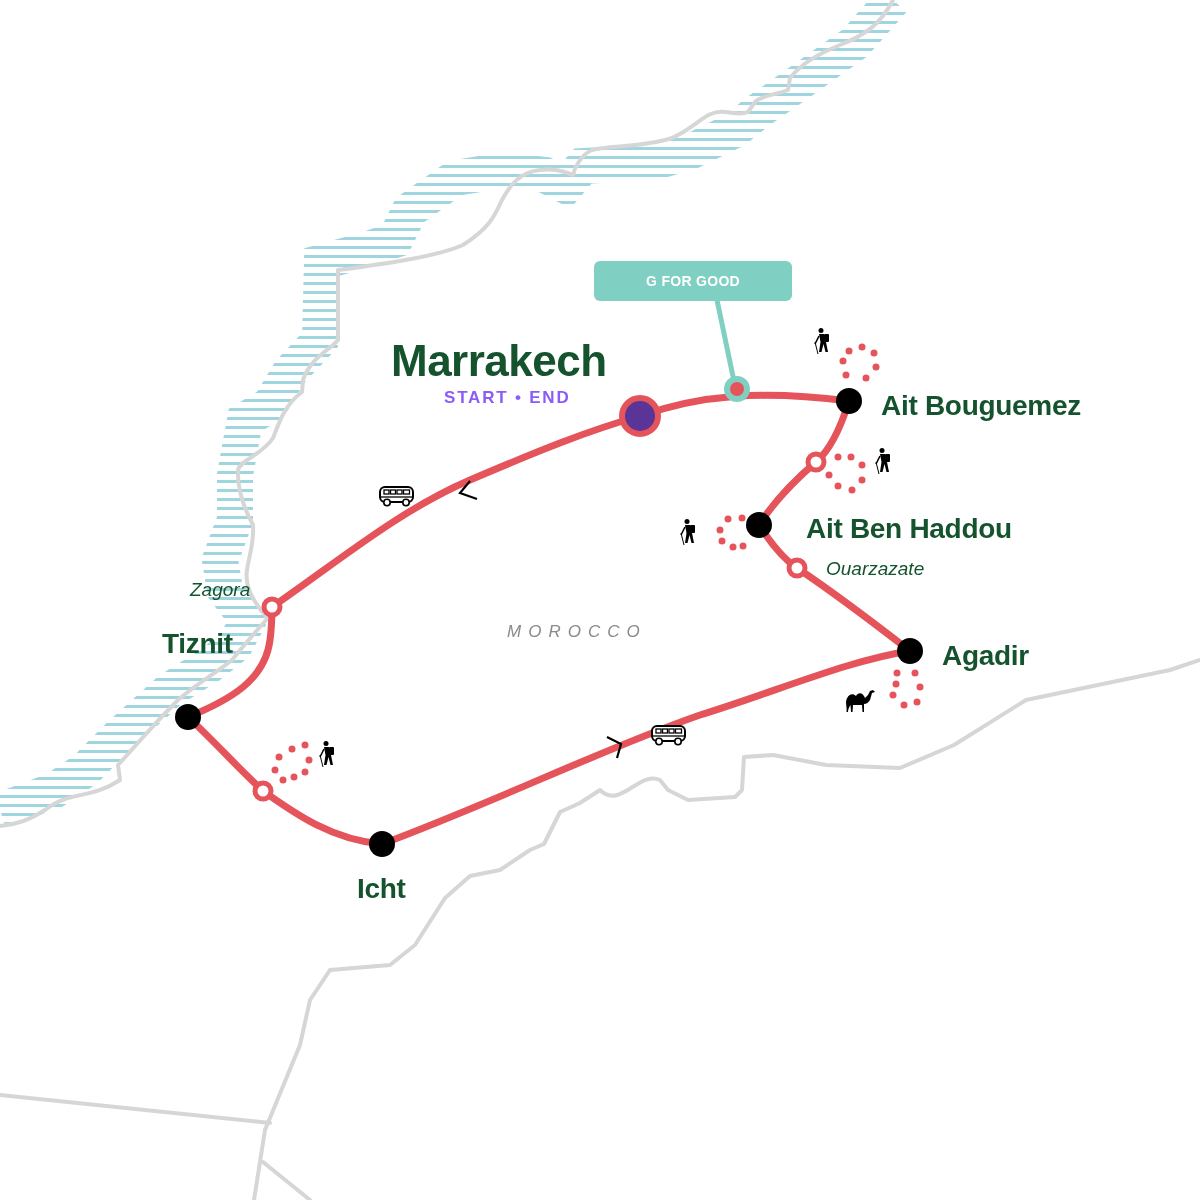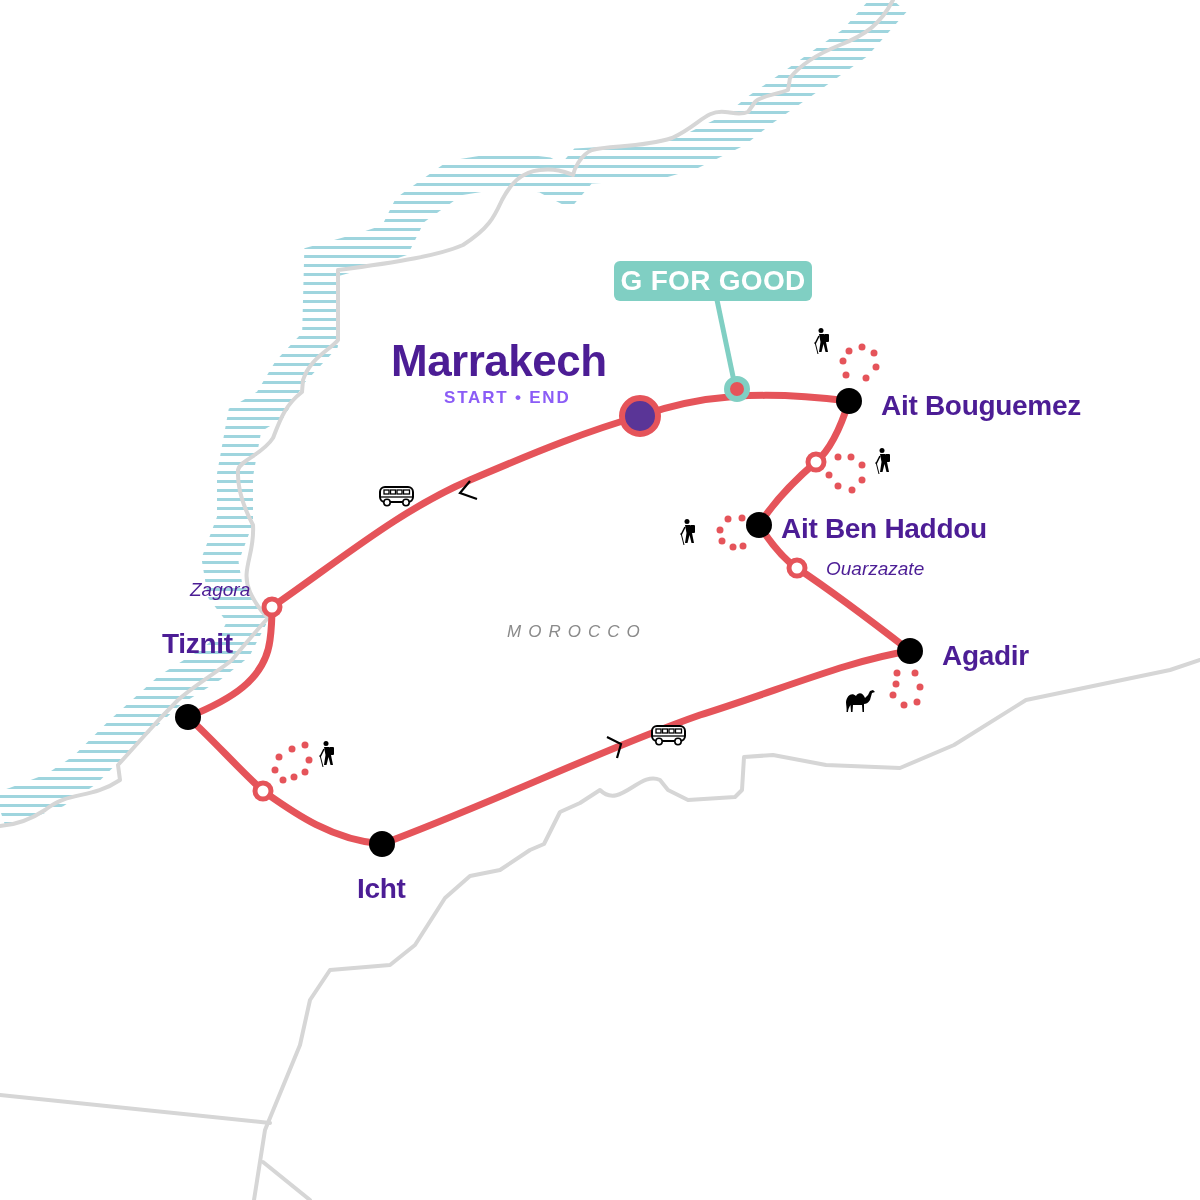--- a/index.html
+++ b/index.html
@@ -1,24 +1,24 @@
 <!DOCTYPE html>
 <html><head>
   <meta charset="utf-8">
   <style>
     html, body { margin: 0; padding: 0; background: #ffffff; }
     body { width: 1200px; height: 1200px; overflow: hidden; position: relative; font-family: "Liberation Sans", sans-serif; }
     #map { position: absolute; left: 0; top: 0; width: 1200px; height: 1200px; }
-    .lbl { position: absolute; white-space: nowrap; color: #4c1d95; font-family: "Liberation Sans", sans-serif; }
+    .lbl { position: absolute; white-space: nowrap; color: #14532d; font-family: "Liberation Sans", sans-serif; }
     .city { font-weight: 700; font-size: 28px; letter-spacing: -0.3px; }
     .small { font-style: italic; font-size: 19px; }
     .big { font-weight: 700; font-size: 44px; letter-spacing: -0.5px; }
     .startend { color: #8b5cf6; font-weight: 700; font-size: 17px; letter-spacing: 1.8px; }
     .country { color: #8a8a8a; font-size: 17px; letter-spacing: 7px; font-style: italic; }
-    .gfg { position: absolute; left: 614px; top: 261px; width: 198px; height: 40px; background: #80cfc3; border-radius: 6px; color: #fff; font-weight: 700; font-size: 28px; display: flex; align-items: center; justify-content: center; letter-spacing: 0.3px; }
+    .gfg { position: absolute; left: 594px; top: 261px; width: 198px; height: 40px; background: #80cfc3; border-radius: 6px; color: #fff; font-weight: 700; font-size: 14px; display: flex; align-items: center; justify-content: center; letter-spacing: 0.3px; }
   </style>
 </head>
 <body>
 
 <svg id="map" viewBox="0 0 1200 1200" xmlns="http://www.w3.org/2000/svg">
   <defs>
     <pattern id="hatch" width="40" height="9" patternUnits="userSpaceOnUse">
       <rect x="0" y="3" width="40" height="3" fill="#9fd5de"></rect>
     </pattern>
     <g id="hiker">
@@ -142,21 +142,21 @@
 
   <circle cx="640" cy="416" r="18" fill="#5a3597" stroke="#e5545a" stroke-width="6"></circle>
 </svg>
 
 <div class="gfg">G FOR GOOD</div>
 
 <div class="lbl big" style="left:391px; top:336px;">Marrakech</div>
 <div class="lbl startend" style="left:444px; top:388px;">START • END</div>
 
 <div class="lbl city" style="left:881px; top:390px;">Ait Bouguemez</div>
-<div class="lbl city" style="left:781px; top:513px;">Ait Ben Haddou</div>
+<div class="lbl city" style="left:806px; top:513px;">Ait Ben Haddou</div>
 <div class="lbl city" style="left:942px; top:640px;">Agadir</div>
 <div class="lbl city" style="left:357px; top:873px;">Icht</div>
 <div class="lbl city" style="left:150px; top:628px;margin-left:12px;">Tiznit</div>
 
 <div class="lbl small" style="left:826px; top:558px;">Ouarzazate</div>
 <div class="lbl small" style="left:190px; top:579px;">Zagora</div>
 
 <div class="lbl country" style="left:507px; top:622px;">MOROCCO</div>
 
 </body></html>

